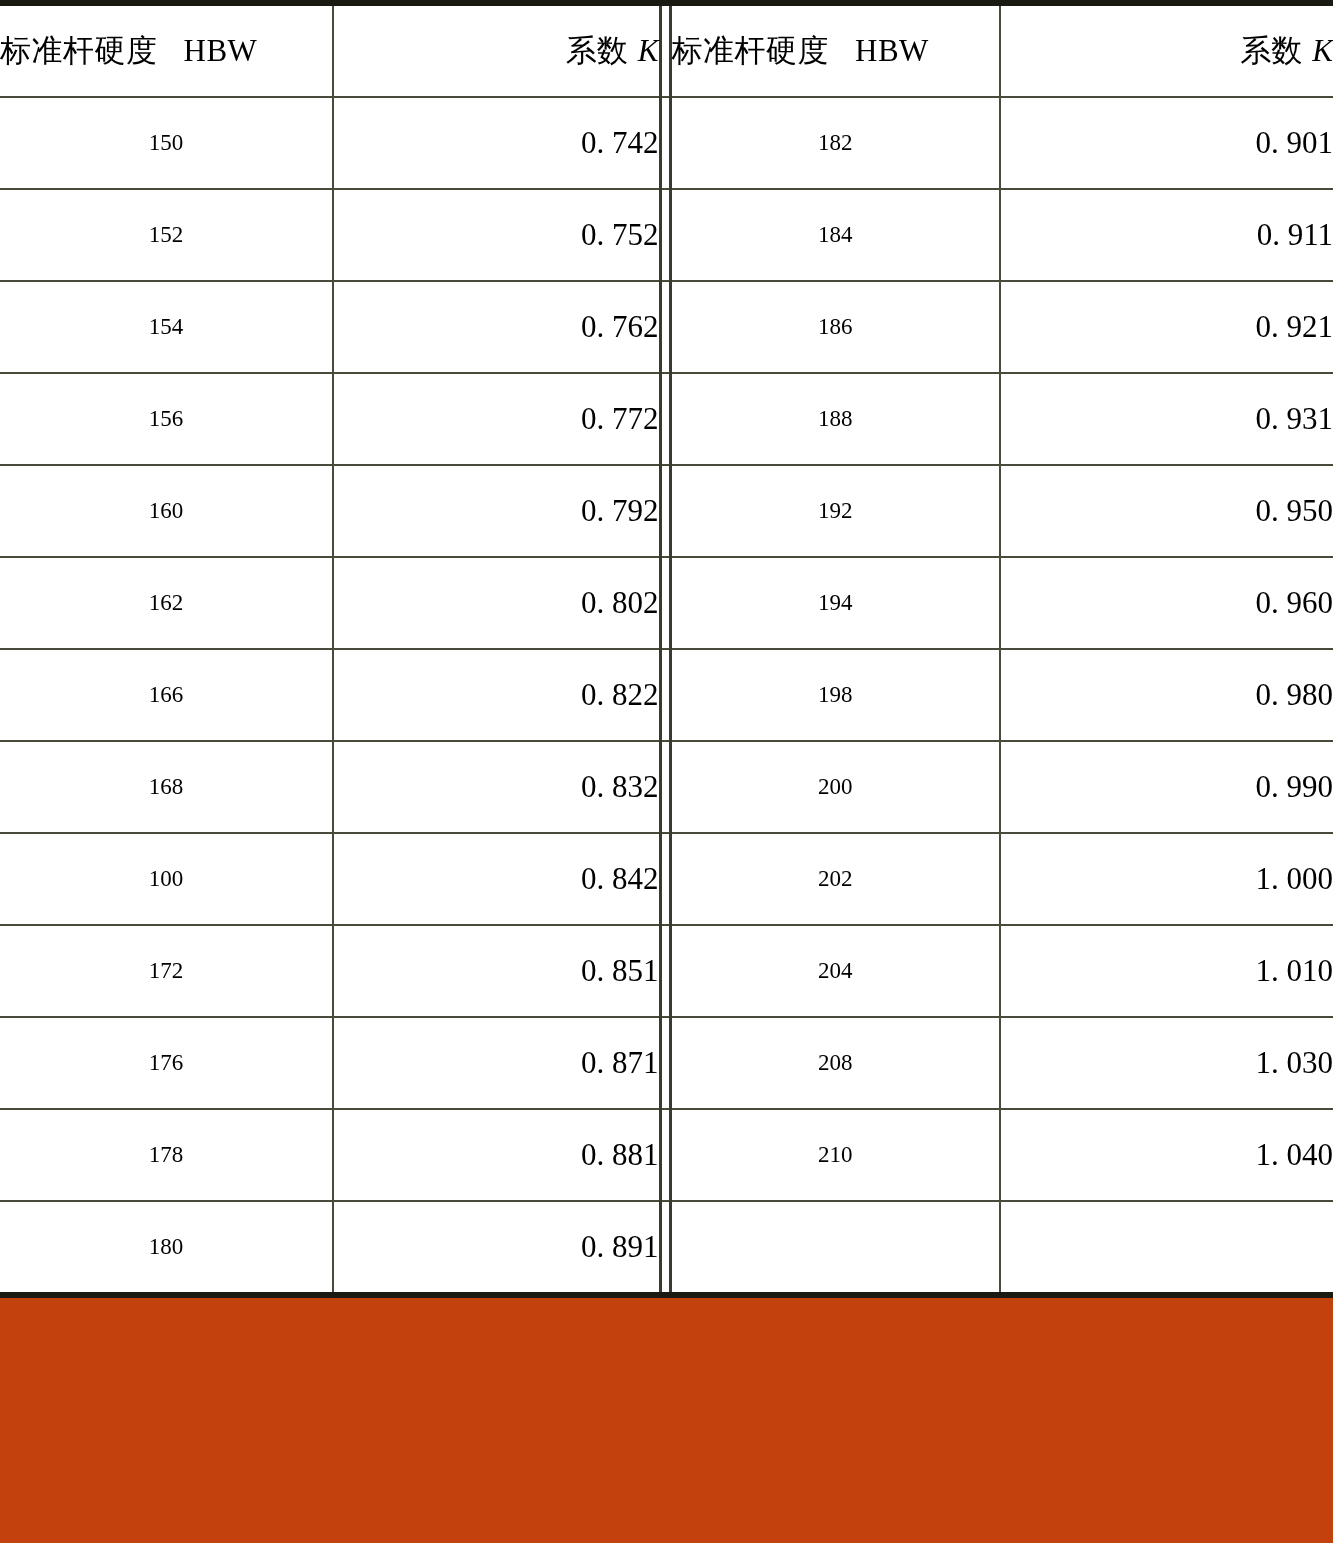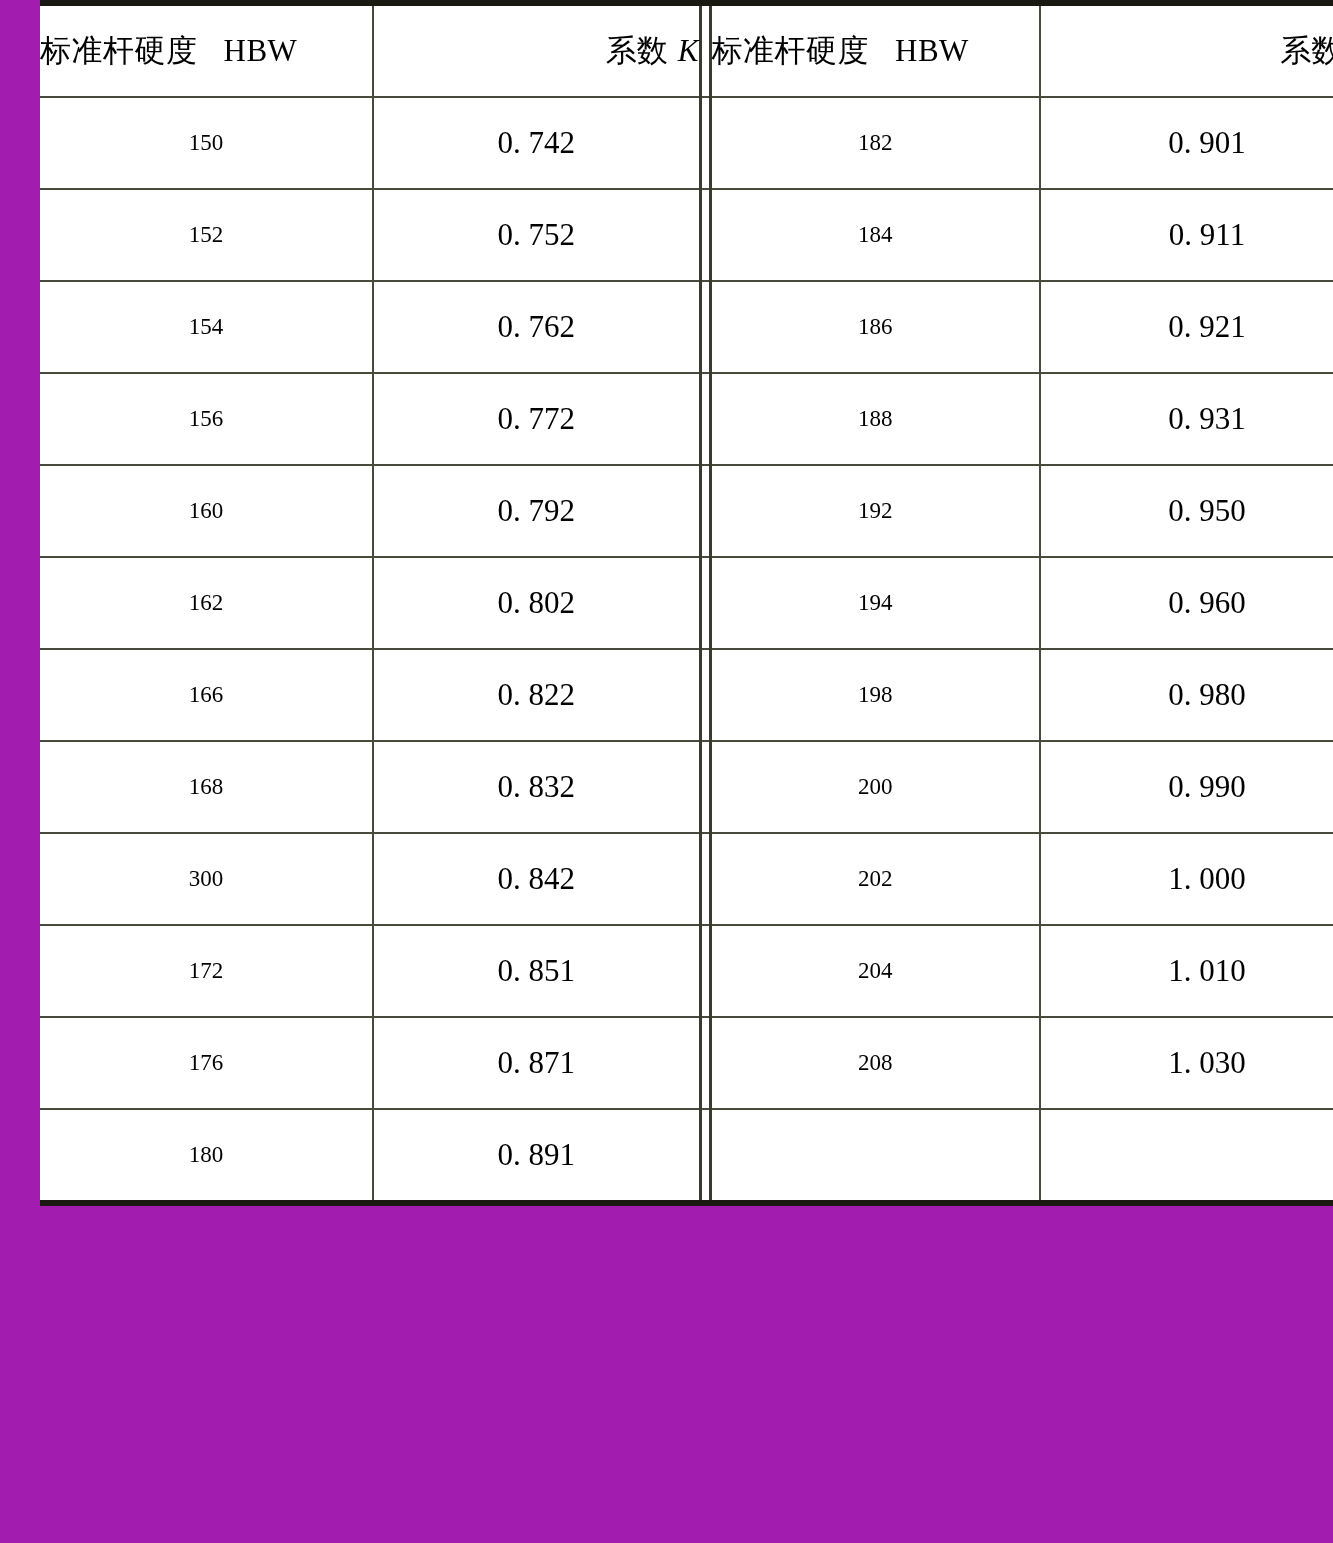--- a/index.html
+++ b/index.html
@@ -12,23 +12,22 @@
     height: 1543px;
     overflow: hidden;
     font-family: "Liberation Serif", "DejaVu Serif", serif;
     color: #000000;
   }
 
   #page {
     position: relative;
     width: 1333px;
     height: 1543px;
-    background: #a21caf;
+    background: #c2410c;
     box-sizing: border-box;
-    padding-left: 40px;
   }
 
   
   table.k-table {
     width: 1333px;
     border-collapse: collapse;
     table-layout: fixed;
     border-top: 6px solid #1a1a12;
     border-bottom: 6px solid #1a1a12;
   }
@@ -98,21 +97,21 @@
   }
 
   
   td.hard-l, td.hard-r {
     text-align: center;
     padding-right: 112px;
     font-size: 23px;
     font-family: "Liberation Serif", "DejaVu Serif", serif;
   }
   td.coef-l, td.coef-r {
-    text-align: center;
+    text-align: right;
     padding-right: 10px;
     font-size: 31px;
     font-family: "Liberation Serif", "DejaVu Serif", serif;
   }
   td.empty-cell { color: transparent; }
 </style>
 </head>
 <body>
 
 <div id="page">
@@ -187,41 +186,48 @@
           <td class="coef-r">0. 980</td>
         </tr>
         <tr>
           <td class="hard-l">168</td>
           <td class="coef-l">0. 832</td>
           <td class="gap"></td>
           <td class="hard-r">200</td>
           <td class="coef-r">0. 990</td>
         </tr>
         <tr>
-          <td class="hard-l">300</td>
+          <td class="hard-l">100</td>
           <td class="coef-l">0. 842</td>
           <td class="gap"></td>
           <td class="hard-r">202</td>
           <td class="coef-r">1. 000</td>
         </tr>
         <tr>
           <td class="hard-l">172</td>
           <td class="coef-l">0. 851</td>
           <td class="gap"></td>
           <td class="hard-r">204</td>
           <td class="coef-r">1. 010</td>
         </tr>
         <tr>
           <td class="hard-l">176</td>
           <td class="coef-l">0. 871</td>
           <td class="gap"></td>
           <td class="hard-r">208</td>
           <td class="coef-r">1. 030</td>
         </tr>
         <tr>
+          <td class="hard-l">178</td>
+          <td class="coef-l">0. 881</td>
+          <td class="gap"></td>
+          <td class="hard-r">210</td>
+          <td class="coef-r">1. 040</td>
+        </tr>
+        <tr>
           <td class="hard-l">180</td>
           <td class="coef-l">0. 891</td>
           <td class="gap"></td>
           <td class="hard-r empty-cell"></td>
           <td class="coef-r empty-cell"></td>
         </tr>
       </tbody>
   </table>
 
 </div>

